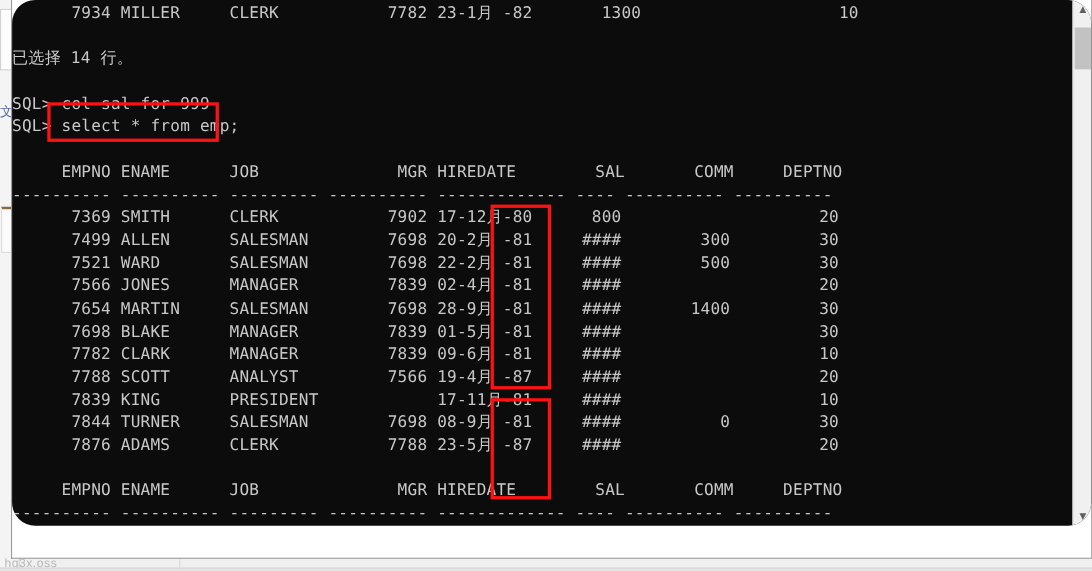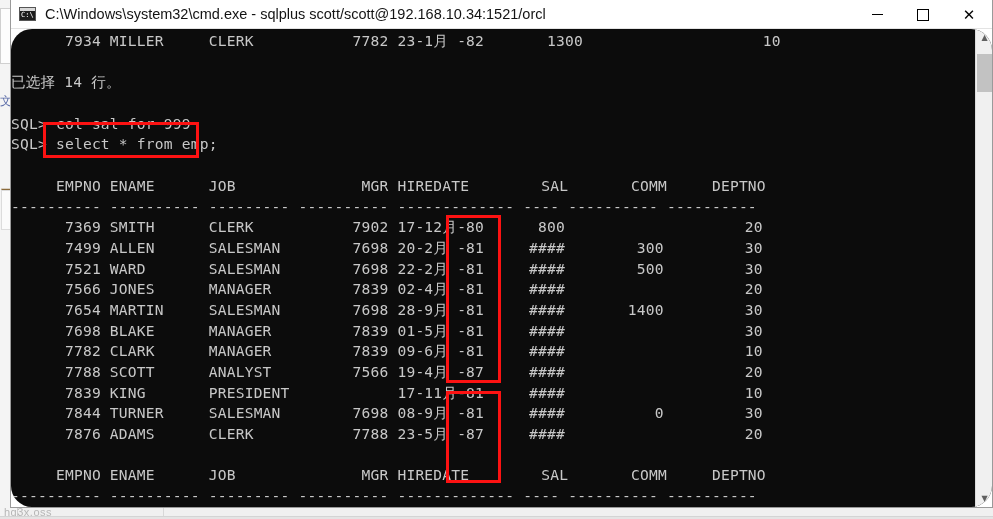--- a/index.html
+++ b/index.html
@@ -225,29 +225,20 @@
   <div class="bg-left-strip"></div>
   <div class="bg-left-glyph">文</div>
   <div class="bg-left-glyph2">▼</div>
   <div class="bg-left-strip2"></div>
   <div class="bg-bottom-text">hq3x.oss</div>
   <div class="bg-divider-v"></div>
   <div class="bg-bottom-rule"></div>
 
   <div class="window">
 
-    <div class="titlebar">
-      <div class="title-icon"></div>
-      <div class="title-text">C:\Windows\system32\cmd.exe - sqlplus  scott/scott@192.168.10.34:1521/orcl</div>
-      <div class="win-buttons">
-        <div class="win-btn min"></div>
-        <div class="win-btn max"></div>
-        <div class="win-btn close">✕</div>
-      </div>
-    </div>
 
     <div class="console-area">
 
       <div class="console-text" id="console-lines"><div class="line">      7934 MILLER     CLERK           7782 23-1月 -82       1300                    10</div><div class="line">&nbsp;</div><div class="line">已选择 14 行。</div><div class="line">&nbsp;</div><div class="line">SQL&gt; col sal for 999</div><div class="line">SQL&gt; select * from emp;</div><div class="line">&nbsp;</div><div class="line">     EMPNO ENAME      JOB              MGR HIREDATE        SAL       COMM     DEPTNO</div><div class="line">---------- ---------- --------- ---------- ------------- ---- ---------- ----------</div><div class="line">      7369 SMITH      CLERK           7902 17-12月-80      800                    20</div><div class="line">      7499 ALLEN      SALESMAN        7698 20-2月 -81     ####        300         30</div><div class="line">      7521 WARD       SALESMAN        7698 22-2月 -81     ####        500         30</div><div class="line">      7566 JONES      MANAGER         7839 02-4月 -81     ####                    20</div><div class="line">      7654 MARTIN     SALESMAN        7698 28-9月 -81     ####       1400         30</div><div class="line">      7698 BLAKE      MANAGER         7839 01-5月 -81     ####                    30</div><div class="line">      7782 CLARK      MANAGER         7839 09-6月 -81     ####                    10</div><div class="line">      7788 SCOTT      ANALYST         7566 19-4月 -87     ####                    20</div><div class="line">      7839 KING       PRESIDENT            17-11月-81     ####                    10</div><div class="line">      7844 TURNER     SALESMAN        7698 08-9月 -81     ####          0         30</div><div class="line">      7876 ADAMS      CLERK           7788 23-5月 -87     ####                    20</div><div class="line">&nbsp;</div><div class="line">     EMPNO ENAME      JOB              MGR HIREDATE        SAL       COMM     DEPTNO</div><div class="line">---------- ---------- --------- ---------- ------------- ---- ---------- ----------</div><div class="line">      7900 JAMES      CLERK           7698 03-12月-81      950                    30</div></div>
 
       <div class="redbox" style="left:32px; top:93px; width:156px; height:36px;"></div>
       <div class="redbox" style="left:435px; top:186px; width:55px; height:168px;"></div>
       <div class="redbox" style="left:435px; top:362px; width:55px; height:92px;"></div>
 
       <div class="scrollbar">

